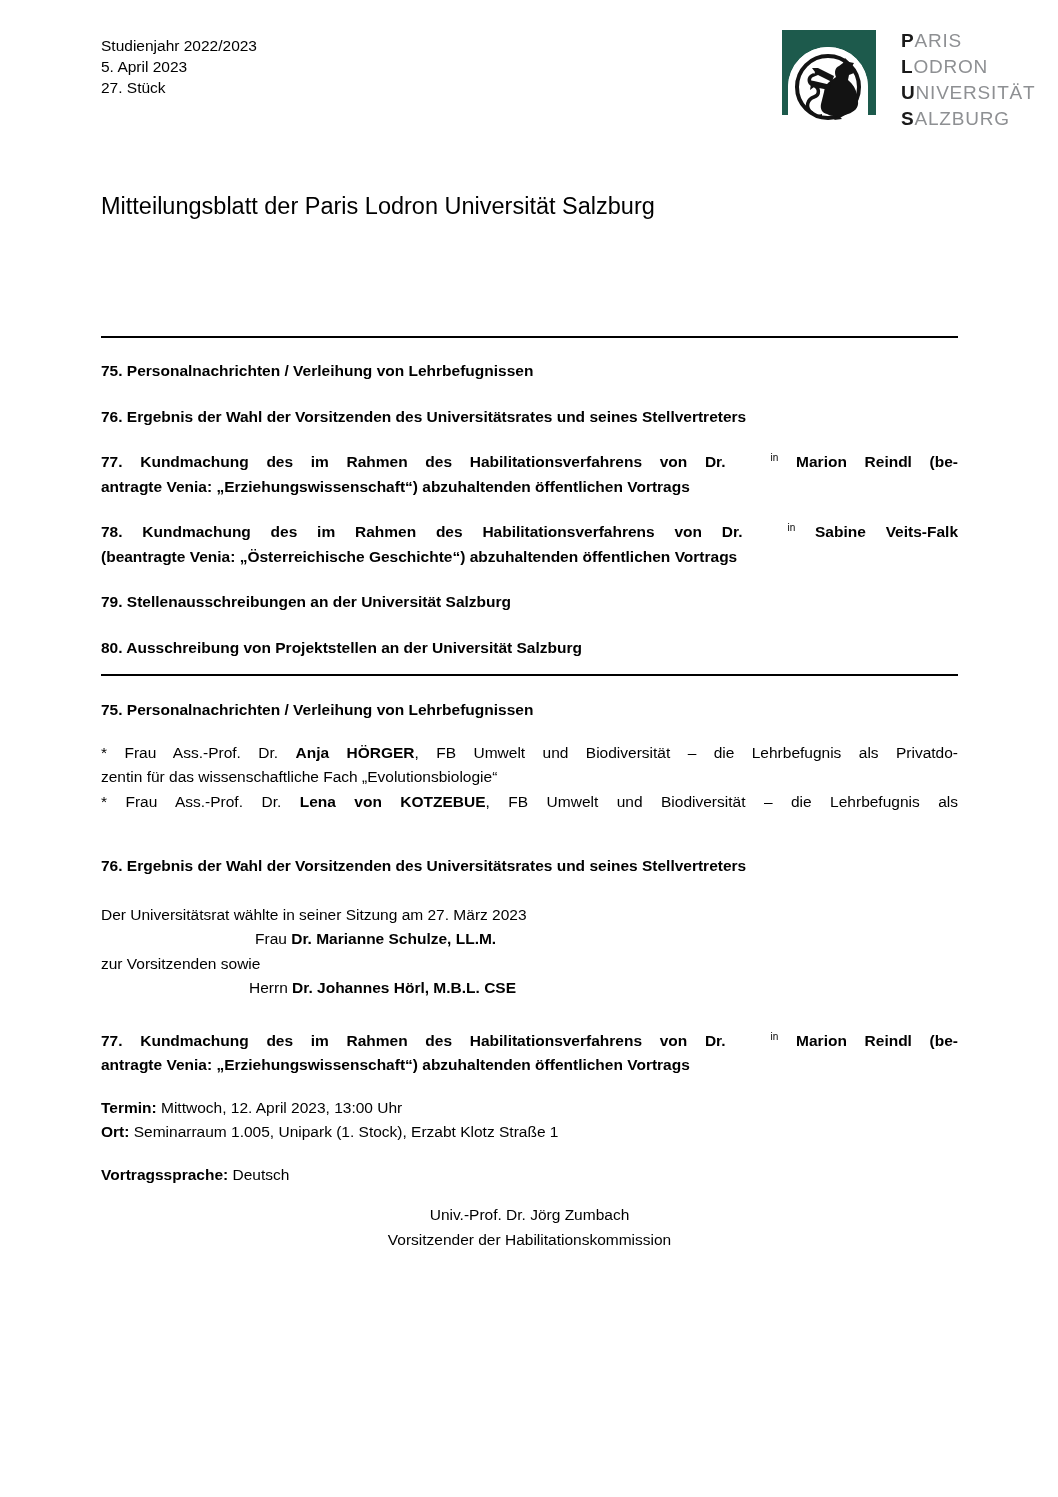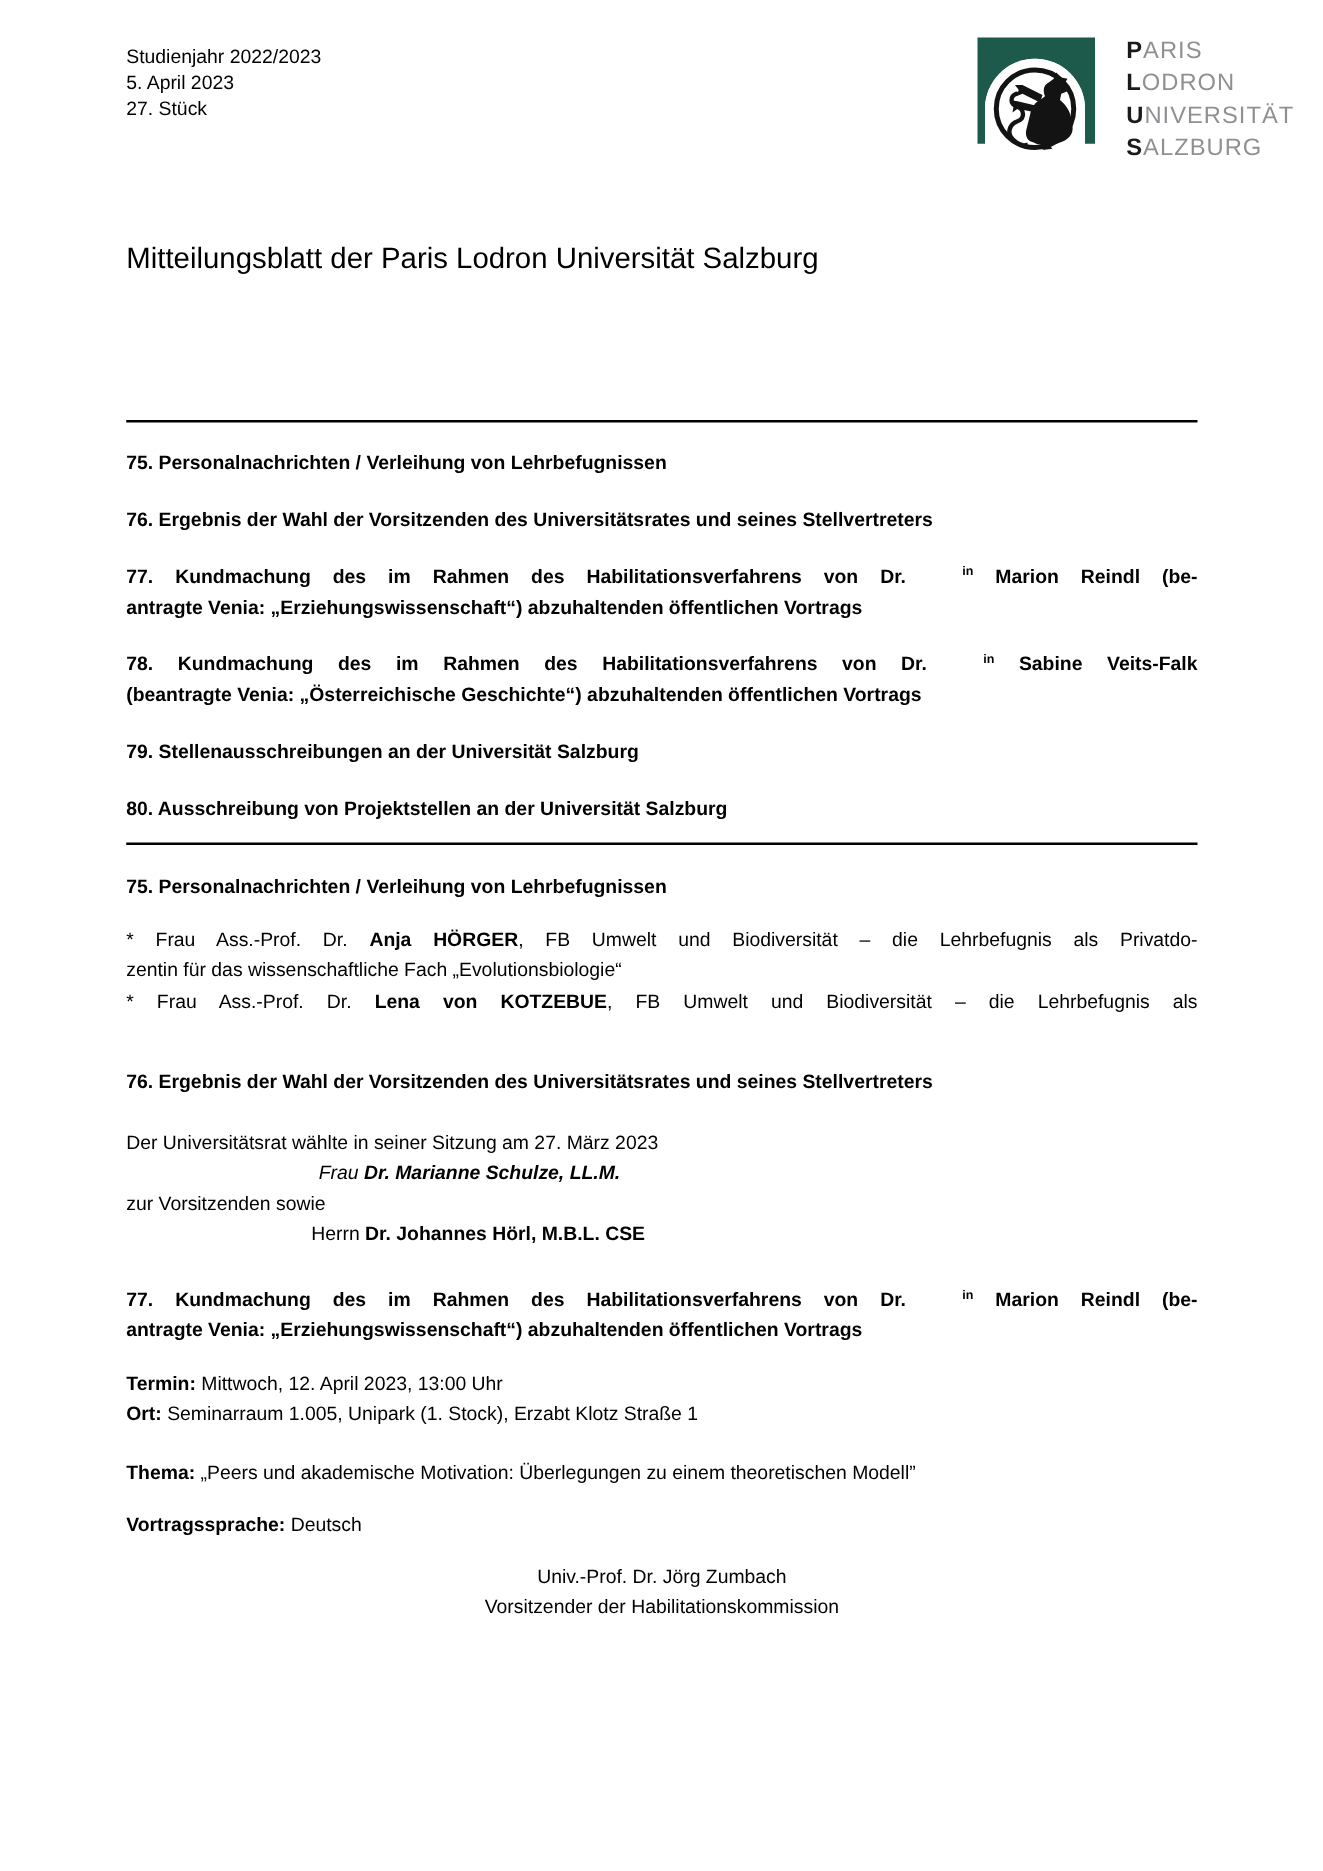--- a/index.html
+++ b/index.html
@@ -21,21 +21,21 @@
   .lrow .lr{font-weight:400;color:var(--letter-gray,#8e9093);}
 
   
   .title{position:absolute;left:101px;top:192px;font-size:23.5px;font-weight:400;line-height:28px;white-space:nowrap;}
 
   
   #content{position:absolute;left:101px;top:330px;width:857px;font-size:15.5px;line-height:24.5px;}
   #content .line{min-height:24.5px;}
   .b{font-weight:700;}
   .toc-item,.section-heading{font-weight:700;}
-  sup{font-size:10px;line-height:0;vertical-align:6px;font-weight:700;letter-spacing:0;padding-left:45px;}
+  sup{font-size:10px;line-height:0;vertical-align:6px;font-weight:400;letter-spacing:0;padding-left:45px;}
   .horizontal-rule{border-top:2px solid #000;height:0;}
 
   
   [data-block="rule-top"]{margin-top:6px;}
   [data-block^="toc-"]{margin-top:21px;}
   [data-block="rule-mid"]{margin-top:14px;}
   [data-block="sec-75-h"]{margin-top:22px;}
   [data-block="p-75"]{margin-top:18px;}
   [data-block="sec-76-h"]{margin-top:40px;}
   [data-block="p-76"]{margin-top:24px;}
@@ -48,21 +48,21 @@
   
   [data-block="toc-77"] .line:first-child,
   [data-block="toc-78"] .line:first-child,
   [data-block="sec-77-h"] .line:first-child,
   [data-block="p-75"] .line:nth-child(1),
   [data-block="p-75"] .line:nth-child(3){
     text-align:justify;text-align-last:justify;
   }
 
   
-  [data-block="p-76"] .line:nth-child(2){padding-left:154px;font-style:italic;}
+  [data-block="p-76"] .line:nth-child(2){padding-left:154px;}
   [data-block="p-76"] .line:nth-child(4){padding-left:148px;}
 </style>
 </head>
 <body>
 
 <div class="page">
 
   <div class="hdr">
     <div>Studienjahr 2022/2023</div>
     <div>5. April 2023</div>
@@ -135,23 +135,20 @@
         <div class="line"><span>Herrn </span><span class="b">Dr. Johannes Hörl, M.B.L. CSE</span></div>
       </div>
       <div class="section-heading" data-block="sec-77-h">
         <div class="line"><span>77. Kundmachung des im Rahmen des Habilitationsverfahrens von Dr.</span><sup>in</sup><span> Marion Reindl (be-</span></div>
         <div class="line"><span>antragte Venia: „Erziehungswissenschaft“) abzuhaltenden öffentlichen Vortrags</span></div>
       </div>
       <div class="body-paragraph" data-block="p-77-meta">
         <div class="line"><span class="b">Termin:</span><span> Mittwoch, 12. April 2023, 13:00 Uhr</span></div>
         <div class="line"><span class="b">Ort:</span><span> Seminarraum 1.005, Unipark (1. Stock), Erzabt Klotz Straße 1</span></div>
       </div>
-      <div class="body-paragraph" data-block="p-77-thema">
-        <div class="line"><span class="b">Thema:</span><span> „Peers und akademische Motivation: Überlegungen zu einem theoretischen Modell”</span></div>
-      </div>
       <div class="body-paragraph" data-block="p-77-sprache">
         <div class="line"><span class="b">Vortragssprache:</span><span> Deutsch</span></div>
       </div>
       <div class="signature-block" data-block="signature">
         <div class="line"><span>Univ.-Prof. Dr. Jörg Zumbach</span></div>
         <div class="line"><span>Vorsitzender der Habilitationskommission</span></div>
       </div>
     </div>
 
 </div>

